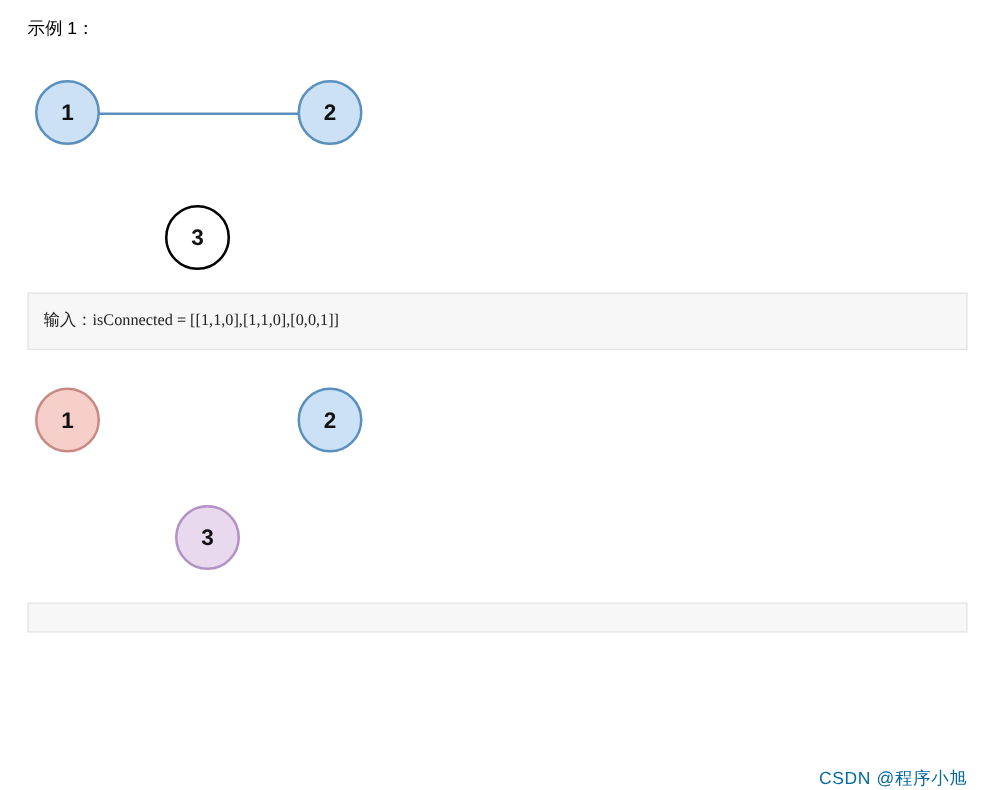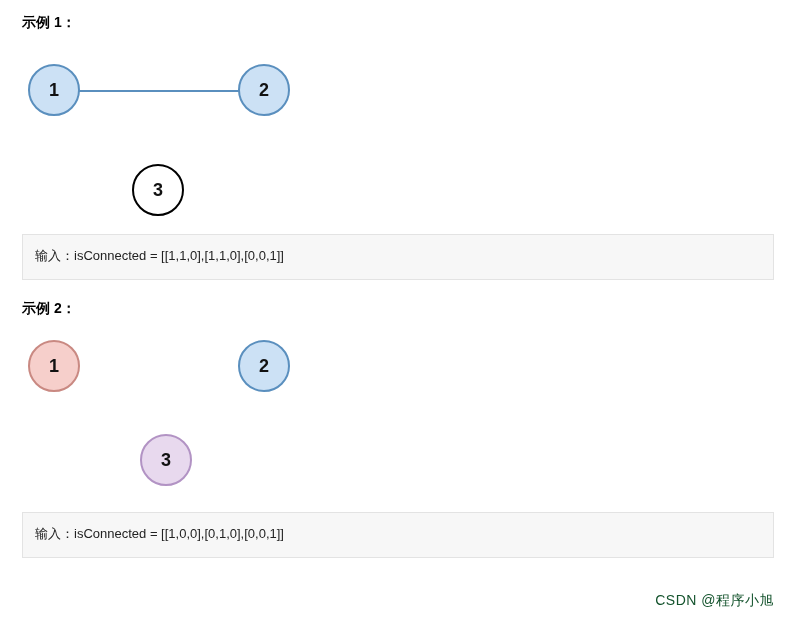--- a/index.html
+++ b/index.html
@@ -10,21 +10,21 @@
       height: 632px;
       position: relative;
       overflow: hidden;
     }
     .page {
       padding: 14px 18px 0 22px;
     }
     .example-title {
       font-size: 14px;
       color: #000;
-      font-weight: 700;
+      font-weight: 400;
       margin-bottom: 12px;
     }
     .diagram {
       position: relative;
       height: 190px;
     }
     .diagram2 {
       position: relative;
       height: 182px;
     }
@@ -46,33 +46,33 @@
     .node-purple { background:#e8d9ee; border:2px solid #b293c4; }
     .edge {
       position: absolute;
       height: 2px;
       background: #5a8fbe;
     }
     .codeblock {
       background: #f7f7f7;
       border: 1px solid #e3e3e3;
       padding: 10px 12px 12px 12px;
-      font-family: Liberation Sans, sans-serif;
+      font-family: Liberation Serif, serif;
       font-size: 13px;
       color: #222;
       line-height: 1.7;
     }
     .codeblock .line { white-space: pre; }
     .section2 { margin-top: 20px; }
     .watermark {
       position: absolute;
       right: 18px;
-      bottom: 22px;
+      bottom: 0;
       font-size: 14px;
-      color: #14532d;
+      color: #0369a1;
       letter-spacing: 0.5px;
     }
   </style>
 </head>
 <body>
 
 <div class="page">
 
   <div class="example-title">示例 1：</div>
 
@@ -87,33 +87,31 @@
     <div class="node node-white" style="left:110px; top:120px;">
       <span>3</span>
     </div>
   </div>
 
   <div class="codeblock">
     <div class="line"><span>输入：</span><span>isConnected = [[1,1,0],[1,1,0],[0,0,1]]</span></div>
   </div>
 
   <div class="section2">
-    <div class="example-title">示例 2：</div>
 
     <div class="diagram2">
       <div class="node node-red" style="left:6px; top:10px;">
         <span>1</span>
       </div>
       <div class="node node-blue" style="left:216px; top:10px;">
         <span>2</span>
       </div>
       <div class="node node-purple" style="left:118px; top:104px;">
         <span>3</span>
       </div>
     </div>
 
     <div class="codeblock">
-      <div class="line"><span>输入：</span><span>isConnected = [[1,0,0],[0,1,0],[0,0,1]]</span></div>
     </div>
   </div>
 </div>
 
 <div class="watermark">CSDN @程序小旭</div>
 
 </body></html>

